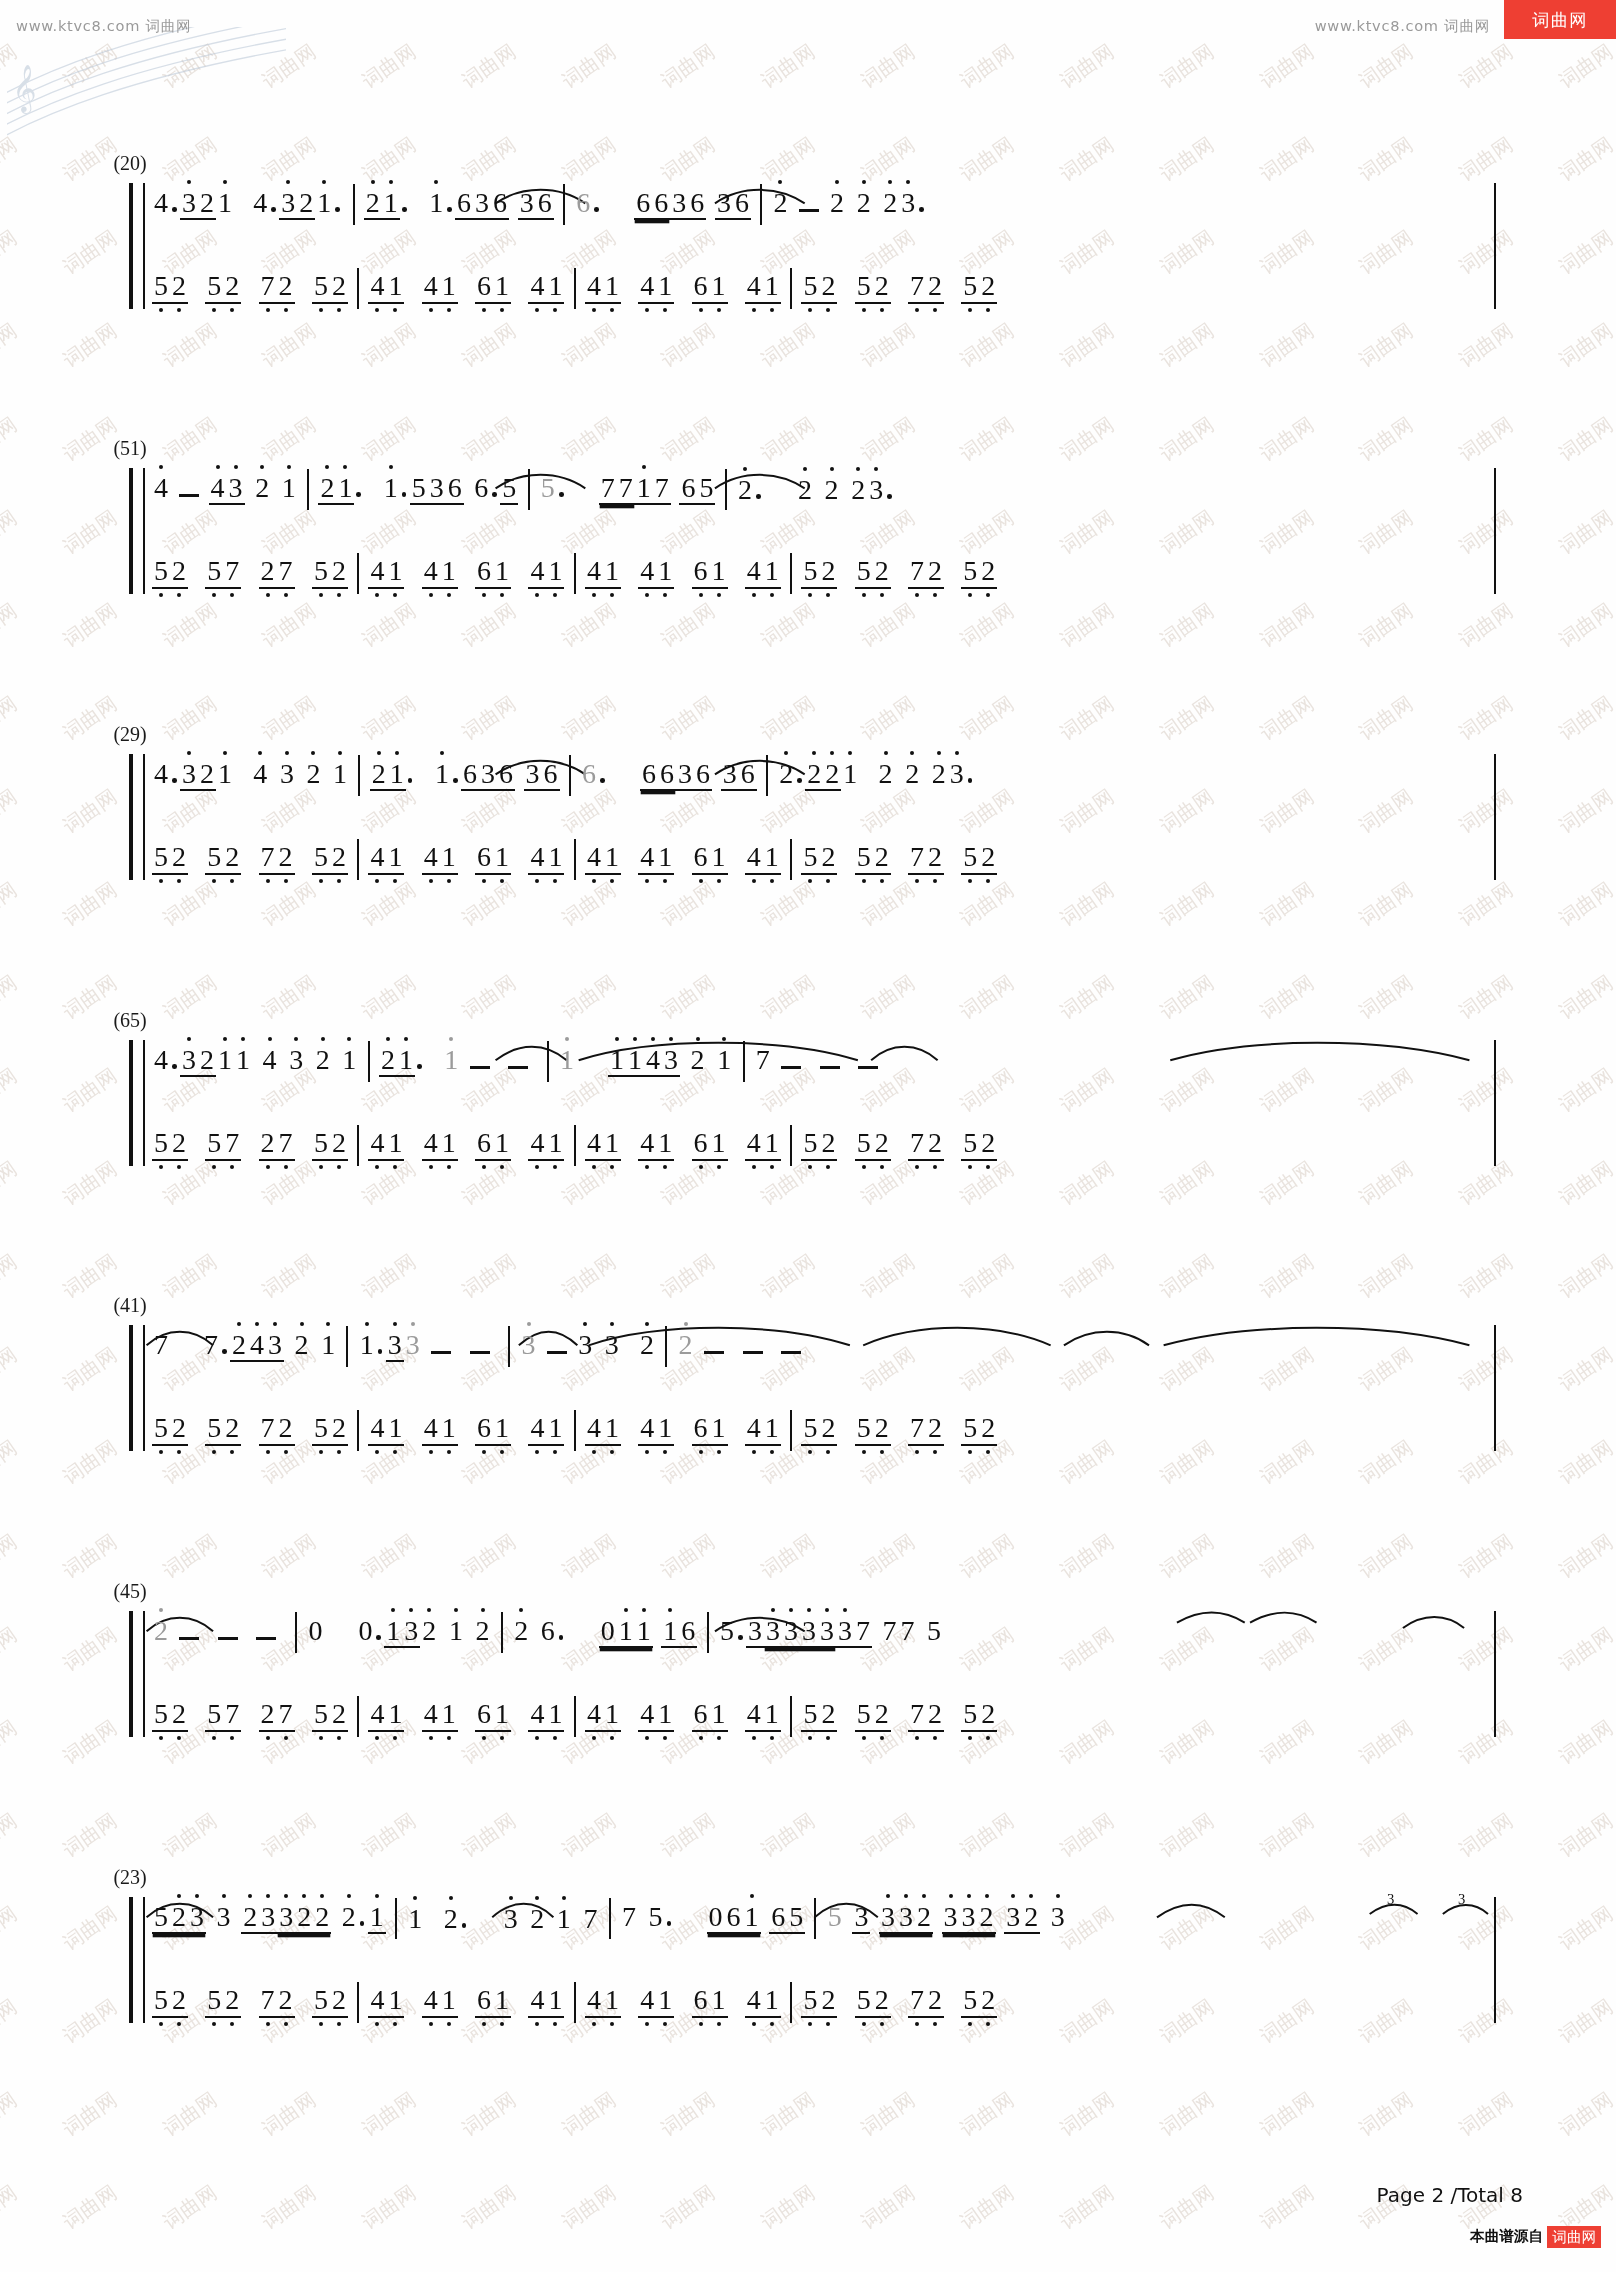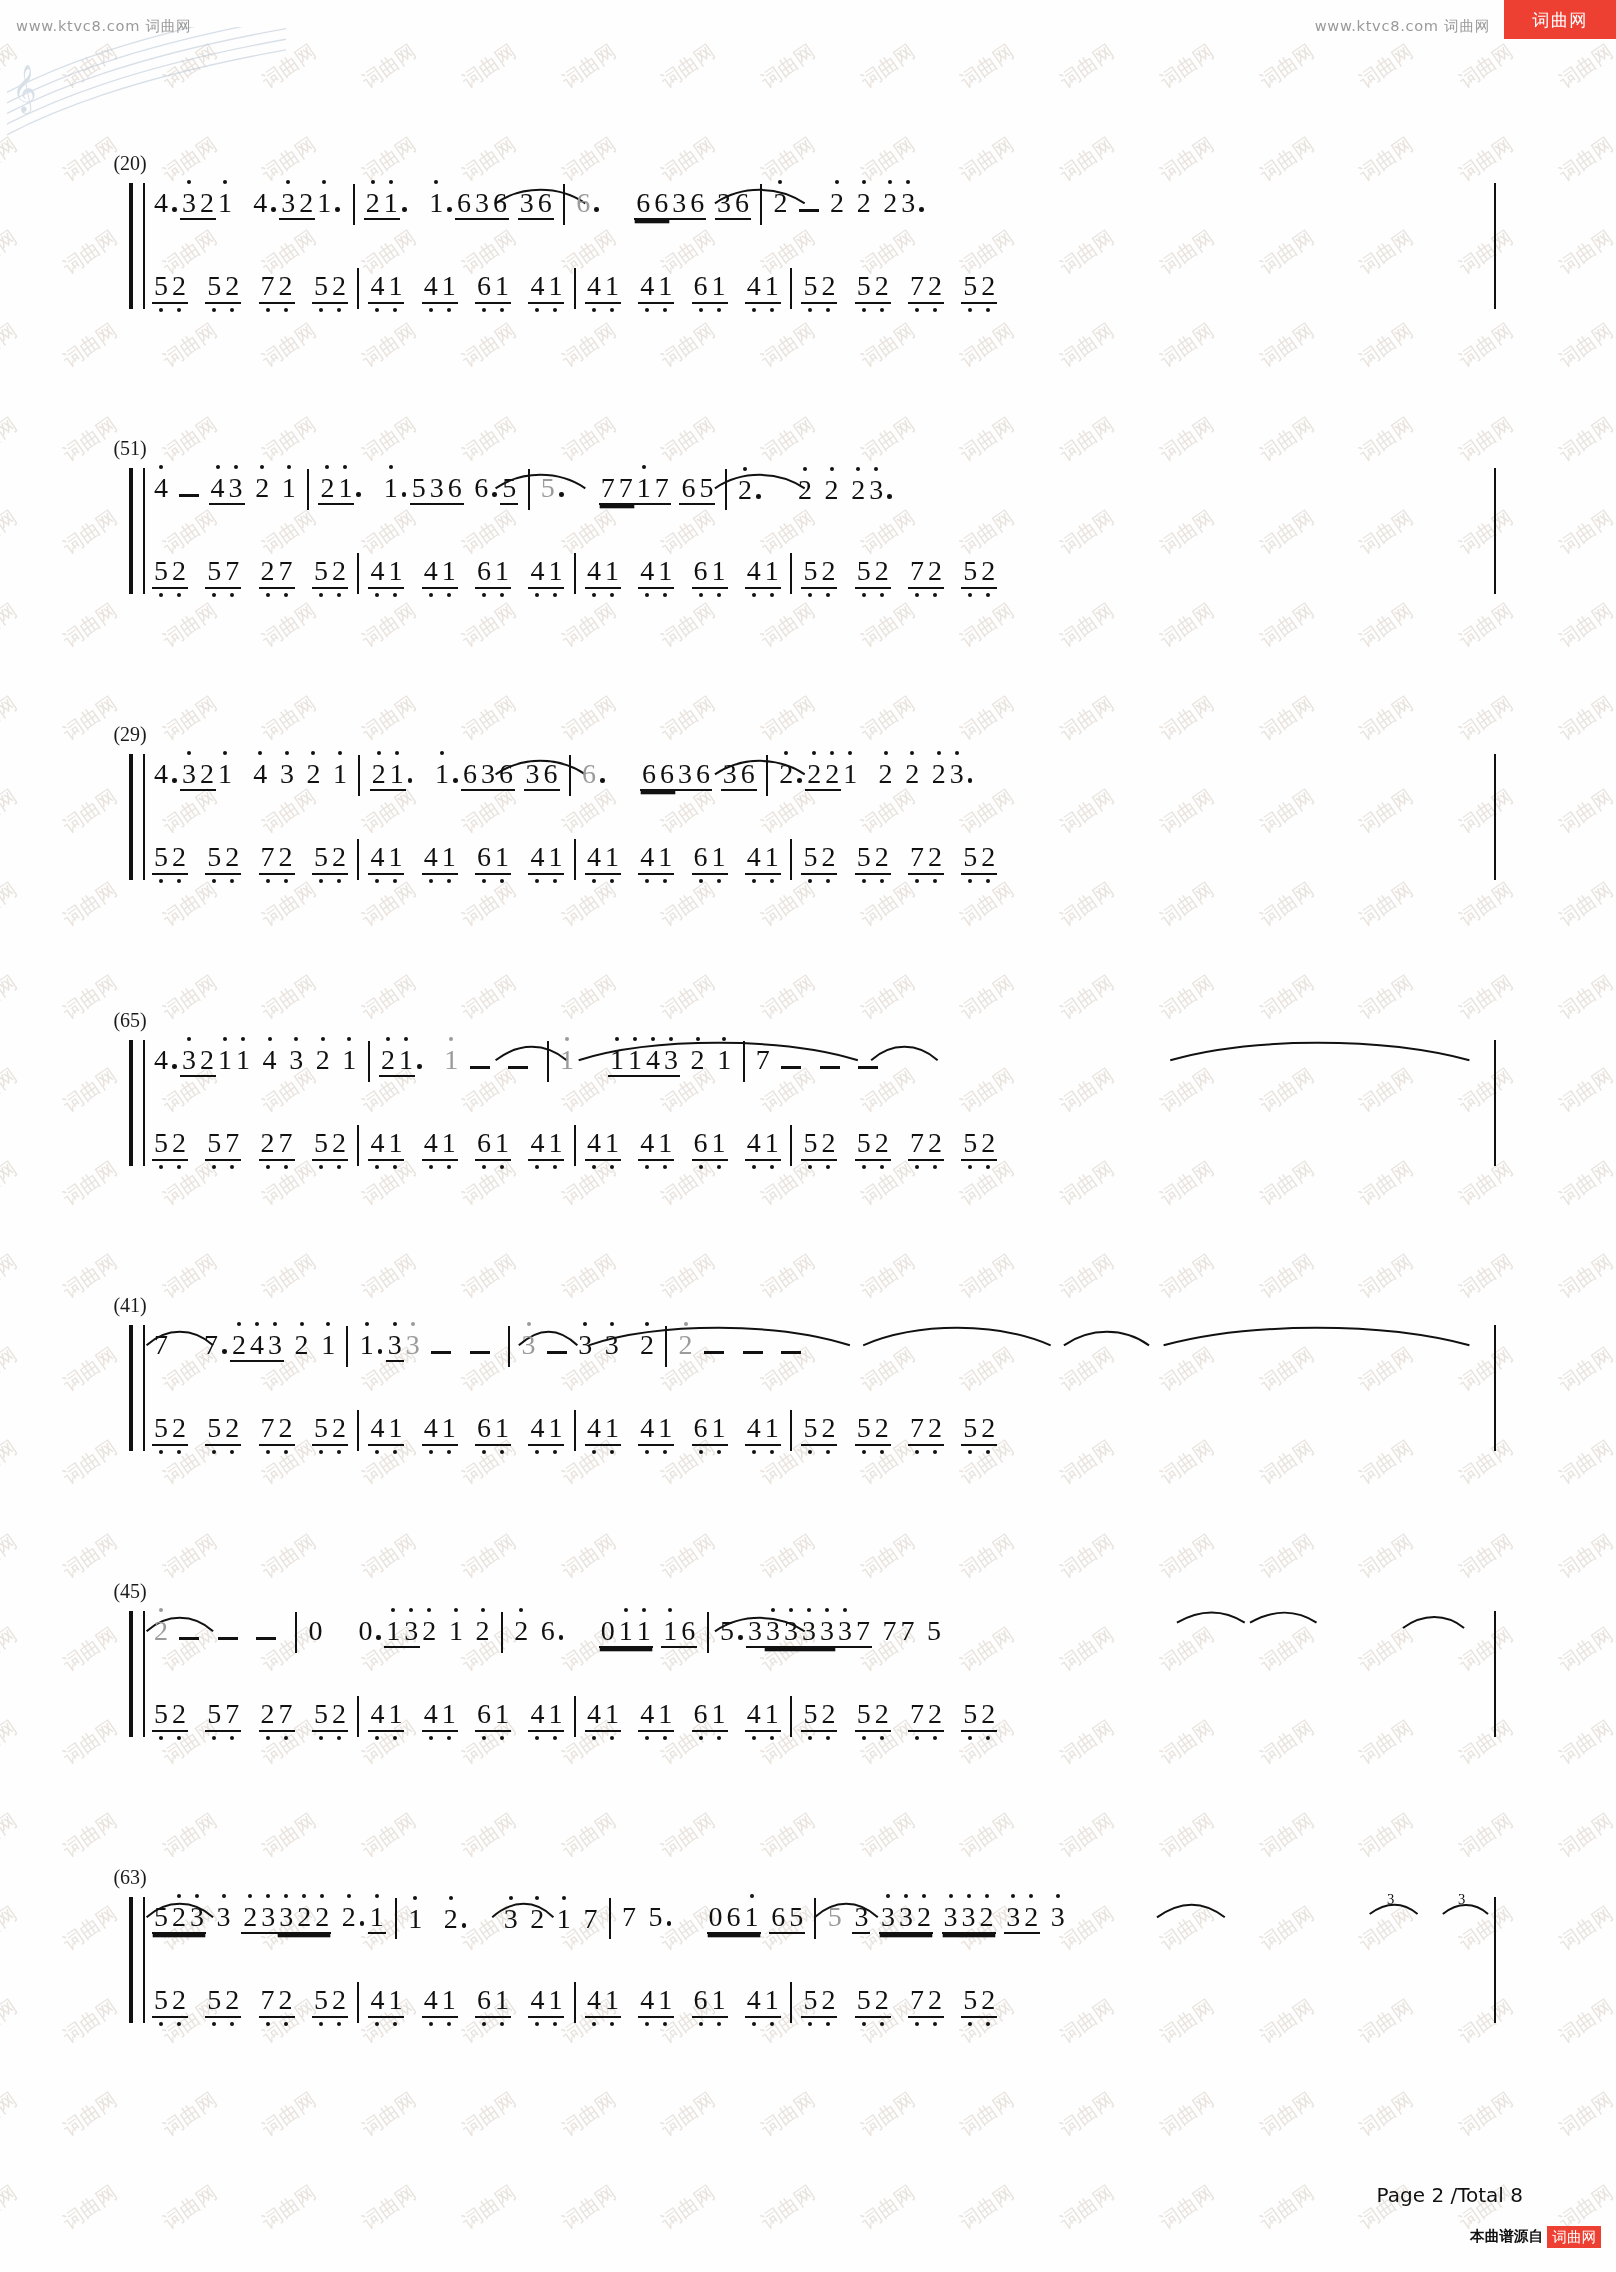--- a/index.html
+++ b/index.html
@@ -1713,21 +1713,21 @@
             <span class="sp"></span>
           <span class="beam">
               <span class="n dn">5</span>
               <span class="n dn">2</span>
             </span>
         </span>
       </div>
     </div>
 
     <div class="system" style="top:1894px;">
-      <div class="meas-label">(63)</div>
+      <div class="meas-label">(23)</div>
       <div class="lbar"></div>
       <div class="rbar"></div>
       <svg class="slurs" viewBox="0 0 2070 230" width="1376" height="153">
         <path d="M40,35 C70,8 110,8 140,35" stroke="#111" stroke-width="3" fill="none"></path>
         <path d="M560,35 C590,8 625,8 652,35" stroke="#111" stroke-width="3" fill="none"></path>
         <path d="M1045,35 C1075,8 1110,8 1140,35" stroke="#111" stroke-width="3" fill="none"></path>
         <path d="M1560,35 C1595,10 1630,10 1662,35" stroke="#111" stroke-width="3" fill="none"></path>
         <path d="M1880,30 C1905,12 1930,12 1952,30" stroke="#111" stroke-width="3" fill="none"></path>
         <path d="M1990,30 C2012,12 2038,12 2058,30" stroke="#111" stroke-width="3" fill="none"></path>
       </svg>

